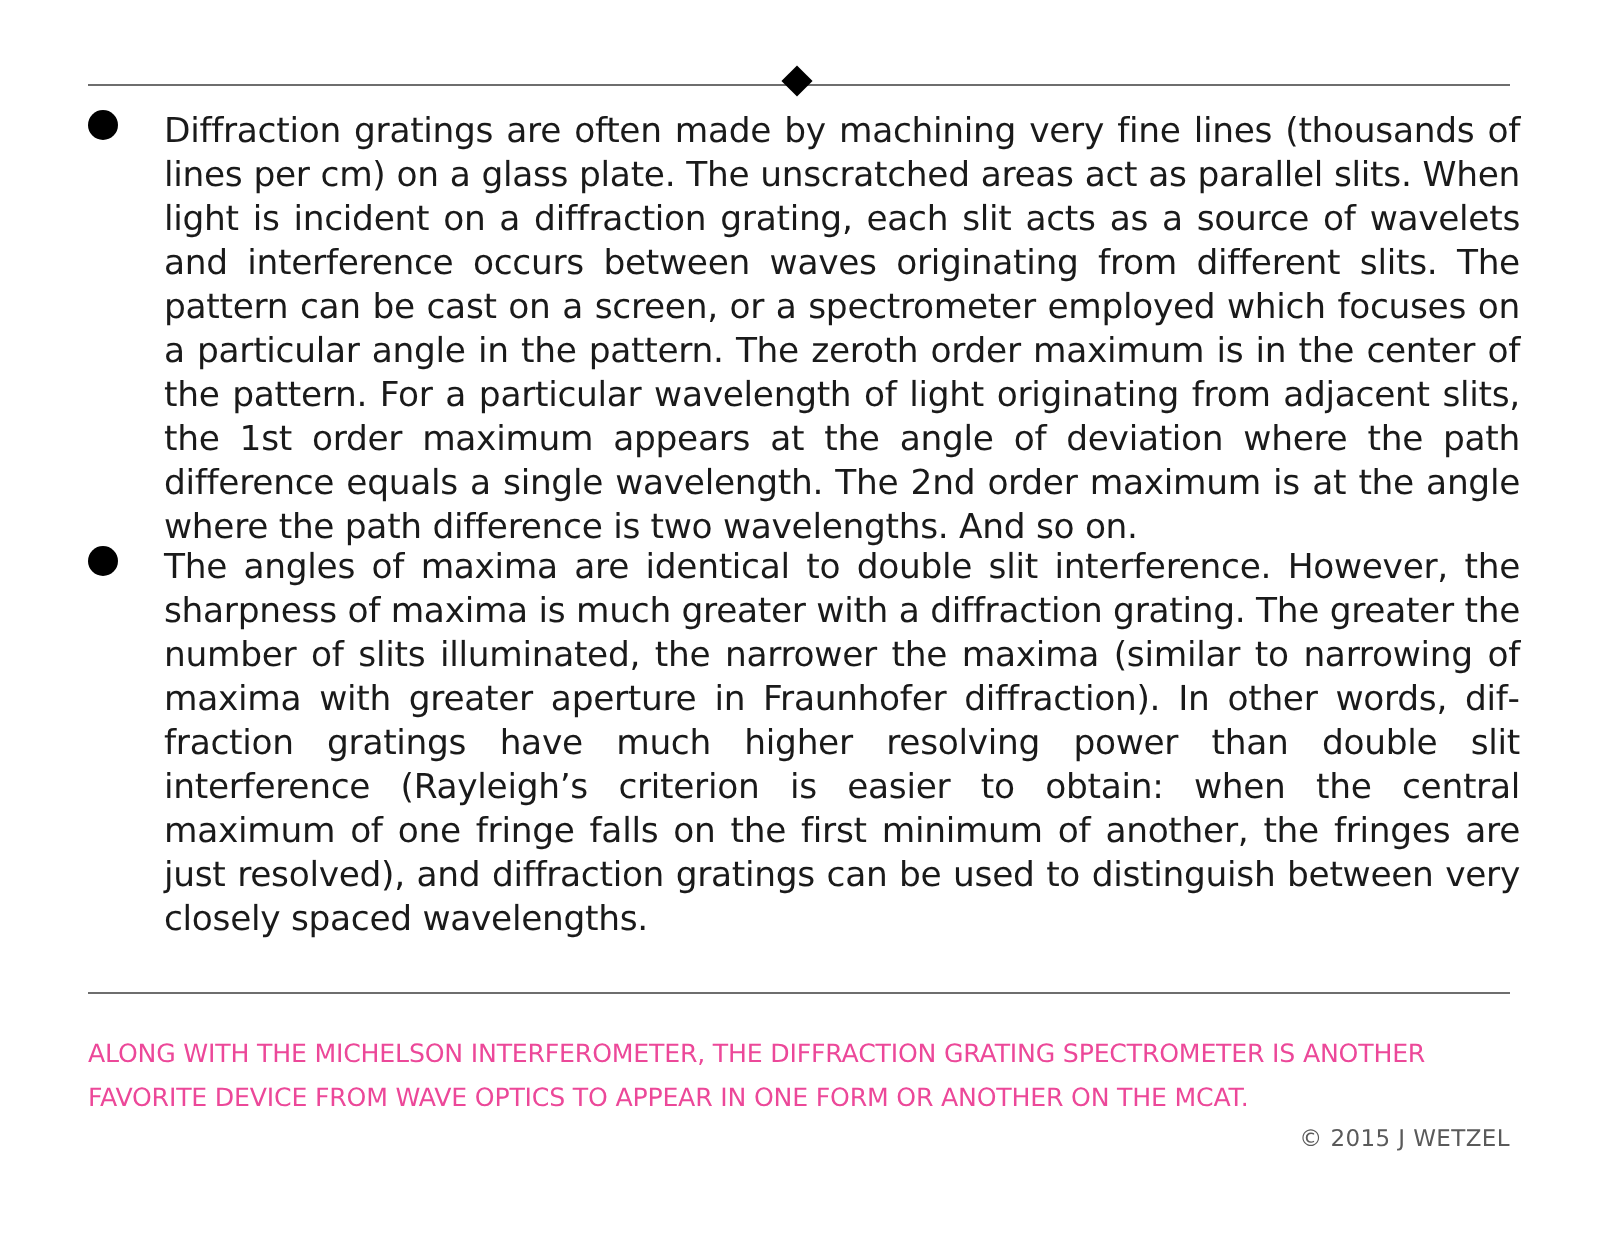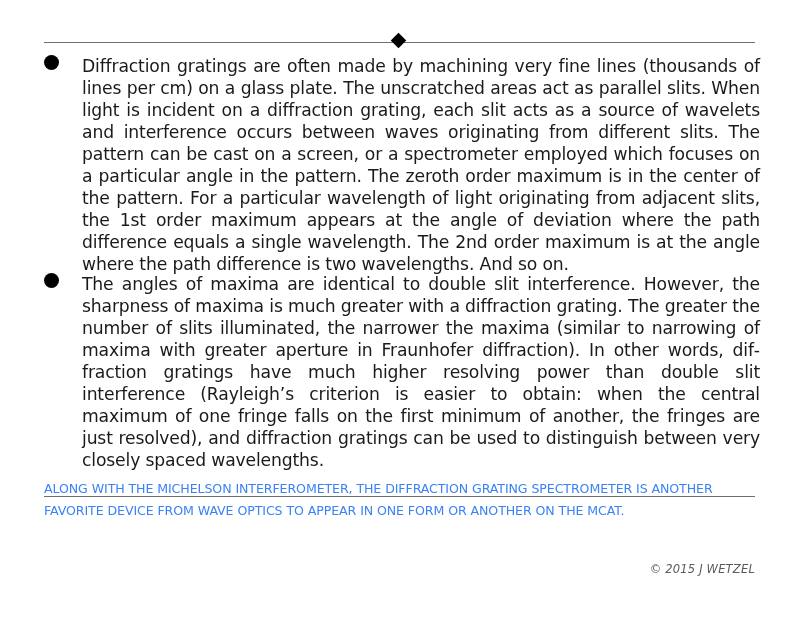--- a/index.html
+++ b/index.html
@@ -56,34 +56,33 @@
       letter-spacing: -0.15px;
       margin: 4px;
     }
     #item1 { top: 51px; }
     #item1 .bullet-dot { top: 4px; }
     #item2 { top: 269px; }
     #item2 .bullet-dot { top: 4px; }
     .footer-note {
       position: absolute;
       left: 44px;
-      top: 478px;
+      top: 516px;
       width: 712px;
       font-size: 12.6px;
       line-height: 22px;
       letter-spacing: -0.1px;
-      color: #3b82f6;
+      color: #ec4899;
       margin: 0;
     }
     .copyright {
       position: absolute;
       right: 45px;
       top: 562px;
       font-size: 11.5px;
-      font-style: italic;
       color: #5a5a5a;
       letter-spacing: 0.2px;
     }
   </style>
 </head>
 <body>
 
 <div class="rule top"></div>
 <div class="diamond"></div>
 

